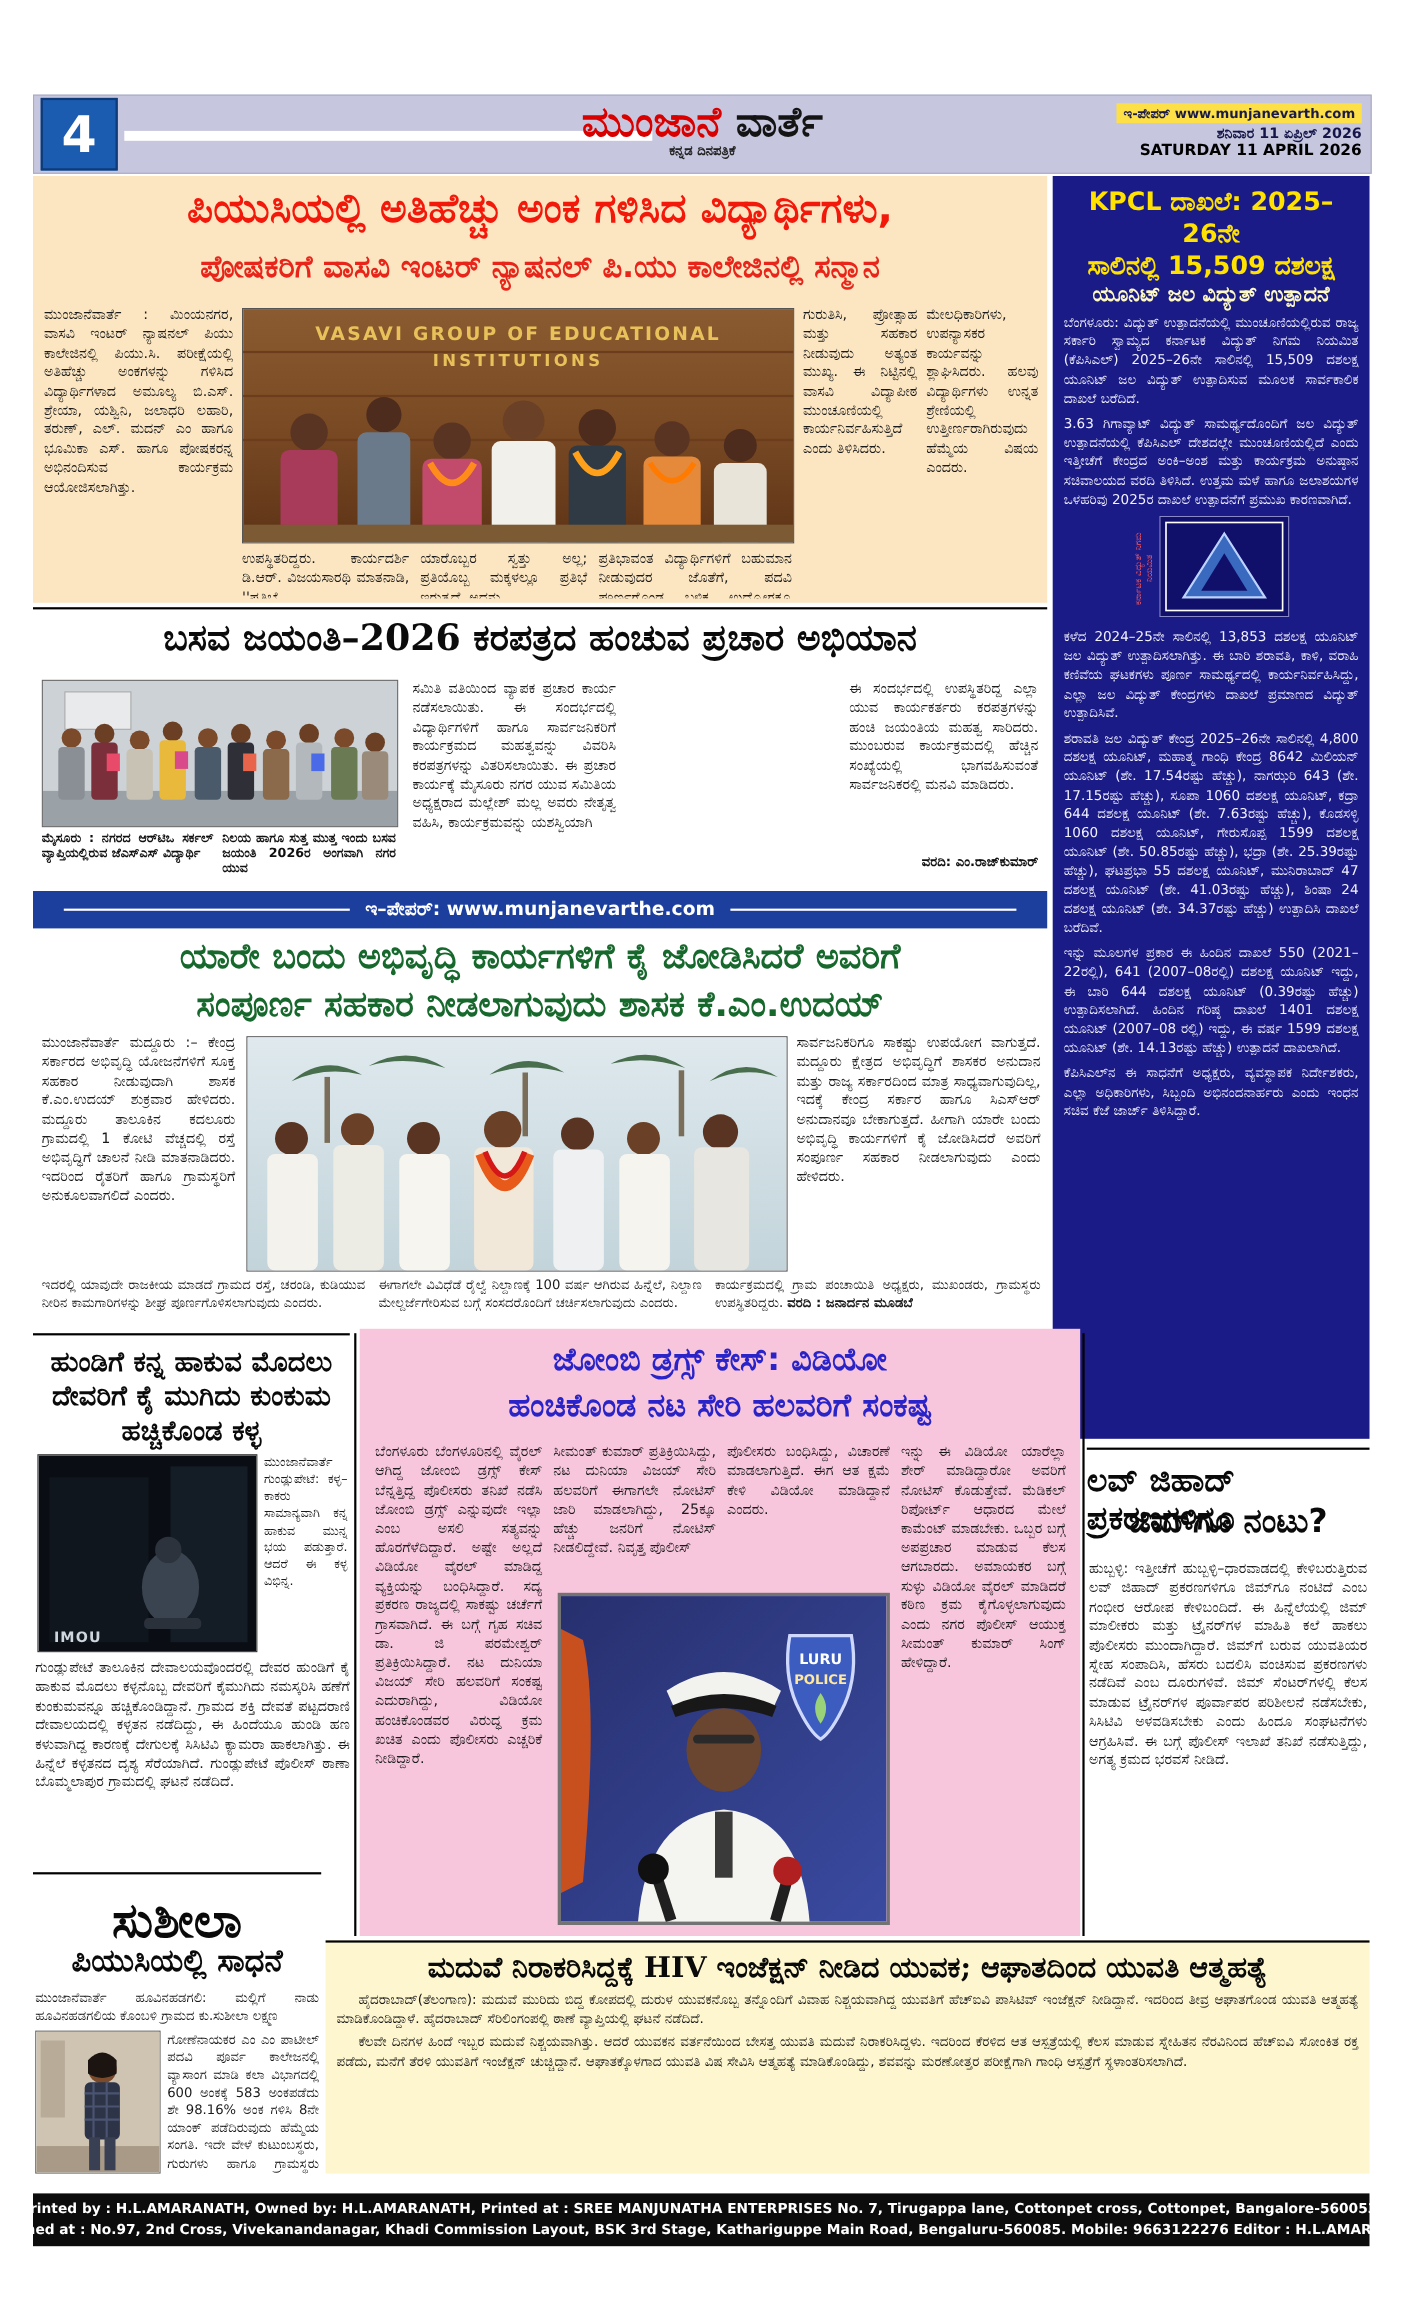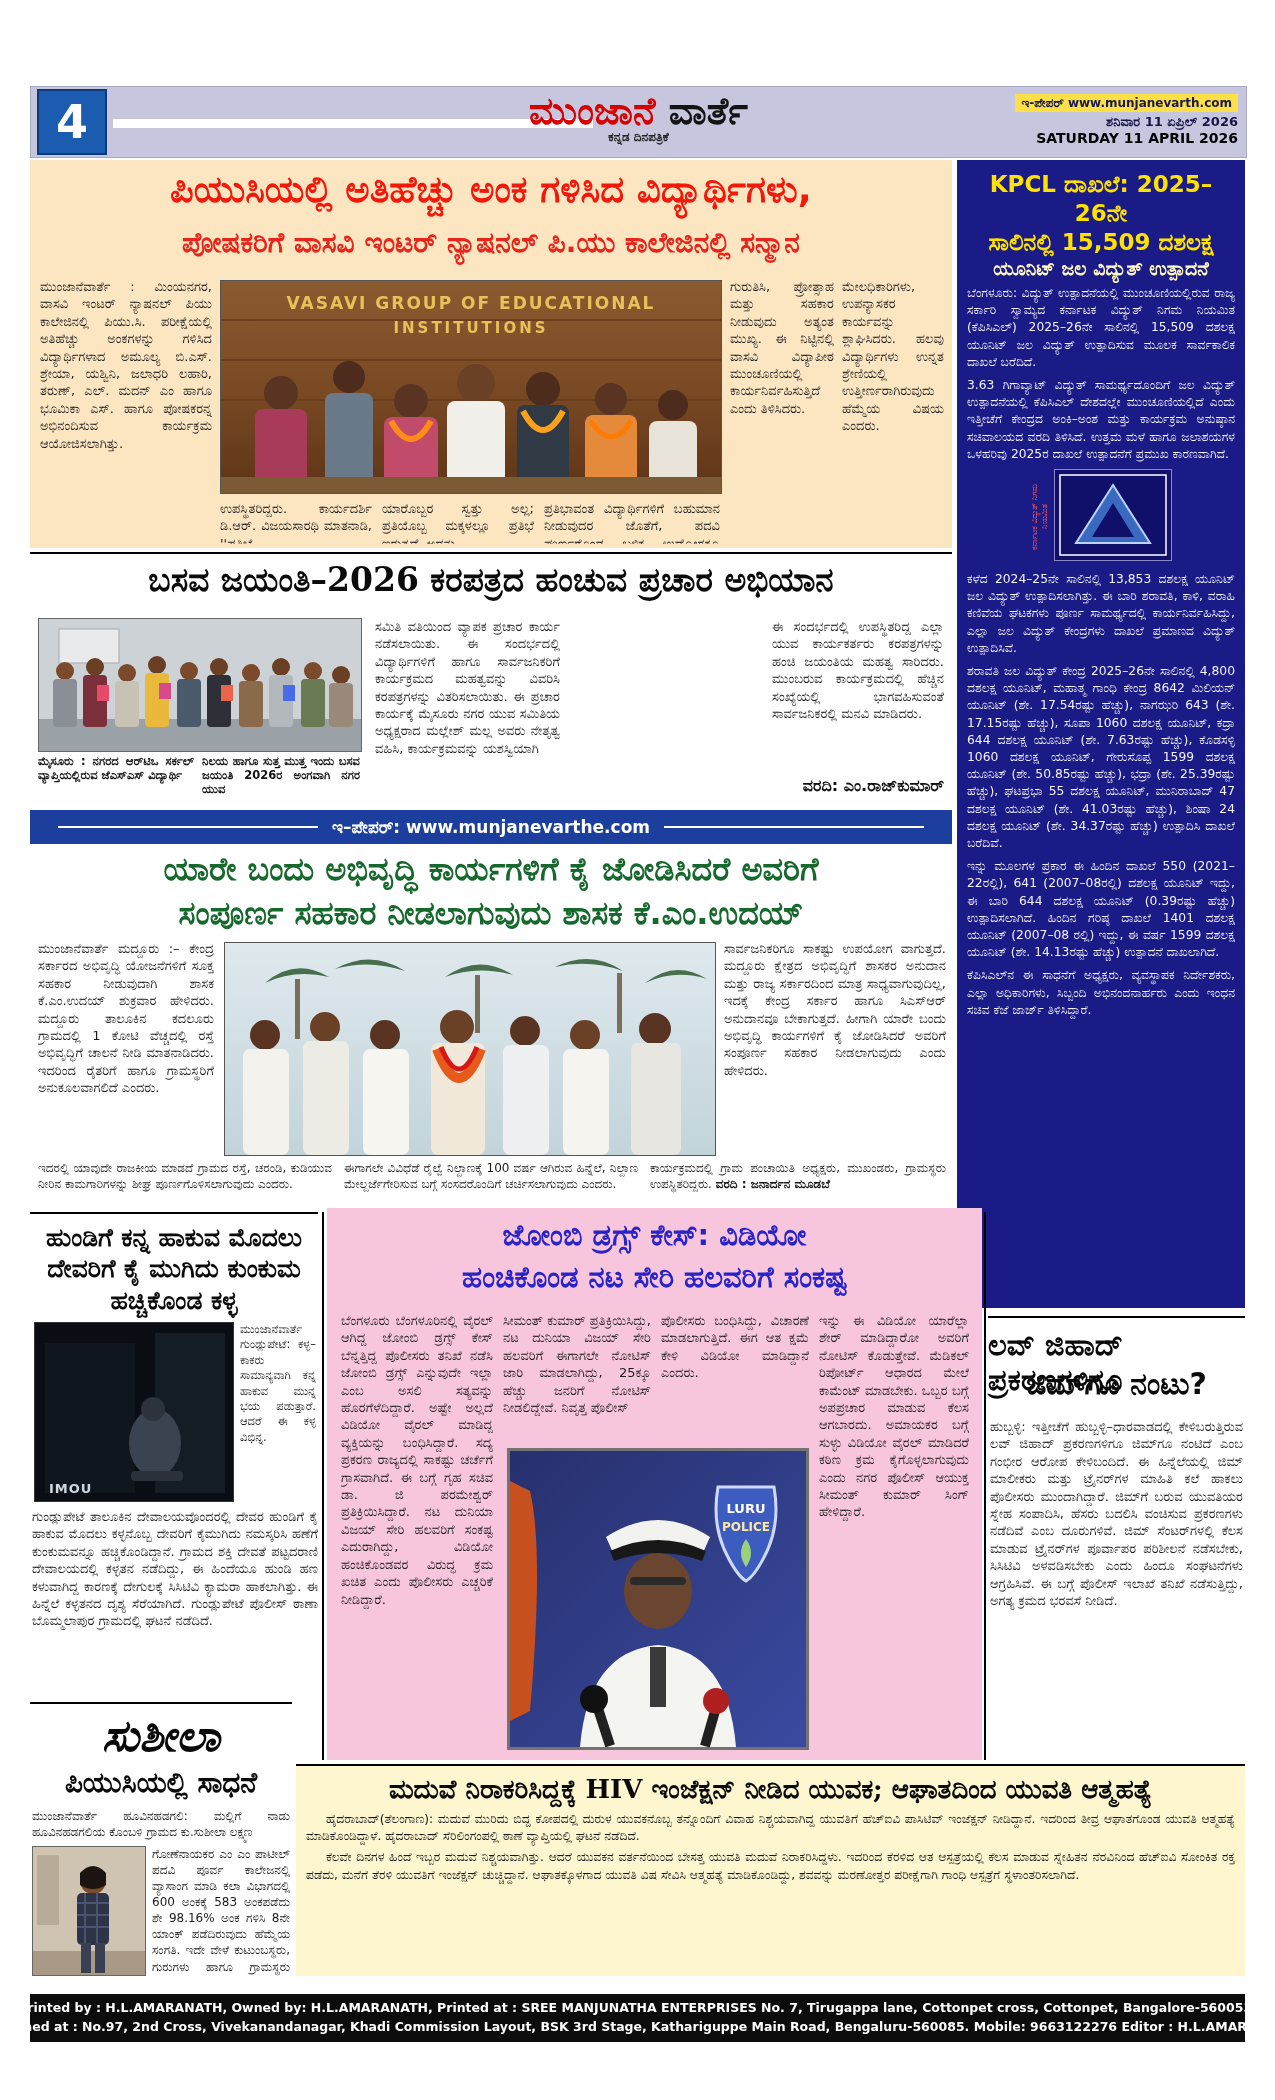--- a/index.html
+++ b/index.html
@@ -39,21 +39,21 @@
   .kpcl-cap{color:#ff5a5a;font-size:8px;writing-mode:vertical-rl;transform:rotate(180deg);text-align:center;height:90px;}
   
   .basava{left:30px;top:552px;width:922px;height:254px;border-top:2px solid #000;}
   .basava-h{left:0;top:6px;width:100%;text-align:center;color:#0b0b0b;font-size:33px;font-weight:800;font-family:"DejaVu Serif","Liberation Serif",serif;}
   .basava-photo{left:8px;top:64px;width:322px;height:132px;border:1px solid #666;}
   .bas-cap1{left:8px;top:200px;width:156px;font-size:11.5px;font-weight:700;text-align:justify;color:#111;}
   .bas-cap2{left:172px;top:200px;width:158px;font-size:11.5px;font-weight:700;text-align:justify;color:#111;}
   .bas-c1{left:345px;top:64px;width:185px;height:186px;}
   .bas-c2{left:542px;top:64px;width:188px;height:186px;}
   .bas-c3{left:742px;top:64px;width:172px;height:186px;}
-  .bas-credit{left:742px;top:222px;width:172px;font-size:16px;font-weight:700;text-align:right;color:#111;}
+  .bas-credit{left:742px;top:222px;width:172px;font-size:12px;font-weight:700;text-align:right;color:#111;}
   
   .banner{left:30px;top:810px;width:922px;height:34px;background:#1c3f9e;display:flex;align-items:center;justify-content:center;gap:14px;}
   .banner .line{height:2px;background:#fff;width:260px;}
   .banner .btxt{color:#fff;font-size:17px;font-weight:700;}
   
   .uday{left:30px;top:848px;width:922px;height:360px;}
   .uday-h1{left:0;top:2px;width:100%;text-align:center;color:#17682c;font-size:32px;font-weight:800;}
   .uday-h2{left:0;top:46px;width:100%;text-align:center;color:#17682c;font-size:32px;font-weight:800;}
   .uday-c1{left:8px;top:92px;width:176px;height:212px;}
   .uday-photo{left:194px;top:94px;width:490px;height:212px;border:1px solid #555;}
@@ -64,21 +64,21 @@
   
   .thief{left:30px;top:1212px;width:288px;height:488px;border-top:2px solid #000;}
   .thief-h{left:0;top:8px;width:100%;text-align:center;font-size:25px;font-weight:800;color:#0a0a0a;line-height:1.25;}
   .thief-photo{left:4px;top:108px;width:198px;height:178px;border:1px solid #333;}
   .thief-side{left:210px;top:108px;width:76px;height:178px;font-size:11.5px;}
   .thief-below{left:2px;top:294px;width:286px;height:188px;}
   .vdiv1{left:322px;top:1212px;width:2px;height:548px;background:#000;}
   .vdiv2{left:984px;top:1212px;width:2px;height:548px;background:#000;}
   
   .sus{left:30px;top:1702px;width:262px;height:274px;border-top:2px solid #000;}
-  .sus-h1{left:0;top:6px;width:100%;text-align:center;font-size:44px;font-weight:800;color:#0a0a0a;font-style:italic;}
+  .sus-h1{left:0;top:17px;width:100%;text-align:center;font-size:44px;font-weight:800;color:#0a0a0a;}
   .sus-h2{left:0;top:62px;width:100%;text-align:center;font-size:28px;font-weight:800;color:#0a0a0a;}
   .sus-intro{left:2px;top:104px;width:258px;height:36px;font-size:12px;}
   .sus-photo{left:2px;top:142px;width:112px;height:128px;border:1px solid #666;}
   .sus-side{left:122px;top:142px;width:138px;height:130px;font-size:12px;}
   
   .zombie{left:327px;top:1208px;width:655px;height:552px;background:#f8c6dc;}
   .zom-h1{left:0;top:10px;width:100%;text-align:center;color:#2a24c8;font-size:29px;font-weight:800;}
   .zom-h2{left:0;top:52px;width:100%;text-align:center;color:#2a24c8;font-size:29px;font-weight:800;}
   .zom-c1{left:14px;top:104px;width:152px;height:434px;}
   .zom-c2{left:176px;top:104px;width:148px;height:132px;}

